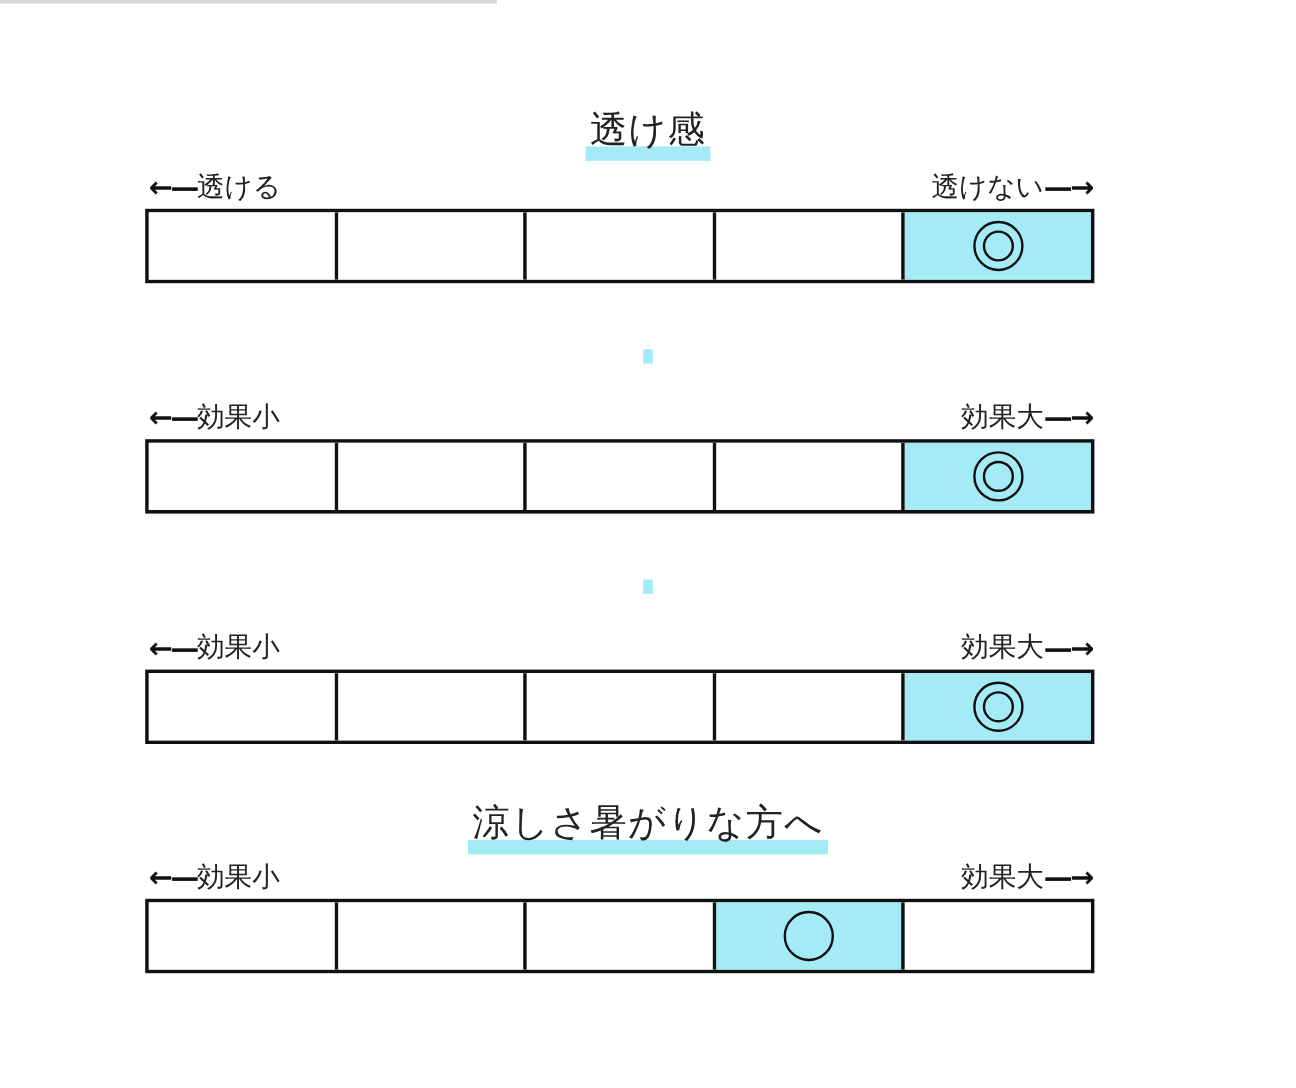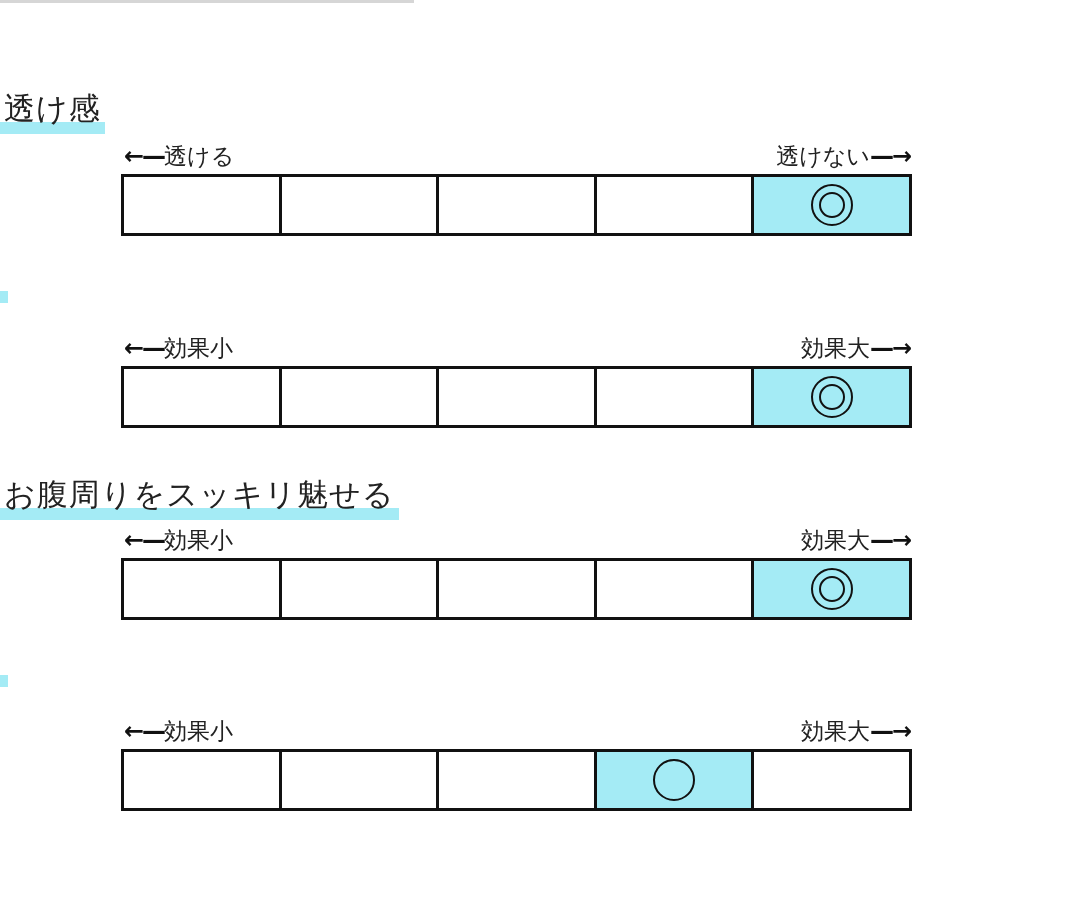--- a/index.html
+++ b/index.html
@@ -8,21 +8,21 @@
       background: #ffffff;
       font-family: "DejaVu Sans", "Liberation Sans", sans-serif;
       color: #222222;
     }
     .topbar {
       position: absolute; left: 0; top: 0; width: 414px; height: 3px;
       background: #d6d6d6;
     }
     .section { position: absolute; left: 0; width: 1080px; }
     .title-wrap {
-      position: absolute; left: 0; width: 1080px; 
+      position: absolute; left: 0; width: 1080px; text-align: center;
     }
     .title {
       display: inline-block; position: relative;
       font-size: 31px; line-height: 40px; letter-spacing: 1px;
       color: #222222; padding: 0 4px;
       font-weight: 300;
     }
     .title-hl {
       position: absolute; left: 0; right: 0; bottom: -6px; height: 12px;
       background: #a4ebf5; z-index: 0;
@@ -118,21 +118,20 @@
           <div class="inner"></div>
         </div>
     </div>
   </div>
 </div>
 
 <div class="section" style="top:0;">
   <div class="title-wrap" style="top:474px;">
     <span class="title">
       <span class="title-hl"></span>
-      <span class="title-text">お腹周りをスッキリ魅せる</span>
     </span>
   </div>
   <div class="label-left" style="top:526px;">
     <span class="arrow">←—</span>
     <span>効果小</span>
   </div>
   <div class="label-right" style="top:526px;">
     <span>効果大</span>
     <span class="arrow">—→</span>
   </div>
@@ -146,20 +145,21 @@
           <div class="inner"></div>
         </div>
     </div>
   </div>
 </div>
 
 <div class="section" style="top:0;">
   <div class="title-wrap" style="top:666px;">
     <span class="title">
       <span class="title-hl"></span>
+      <span class="title-text">涼しさ暑がりな方へ</span>
     </span>
   </div>
   <div class="label-left" style="top:717px;">
     <span class="arrow">←—</span>
     <span>効果小</span>
   </div>
   <div class="label-right" style="top:717px;">
     <span>効果大</span>
     <span class="arrow">—→</span>
   </div>

